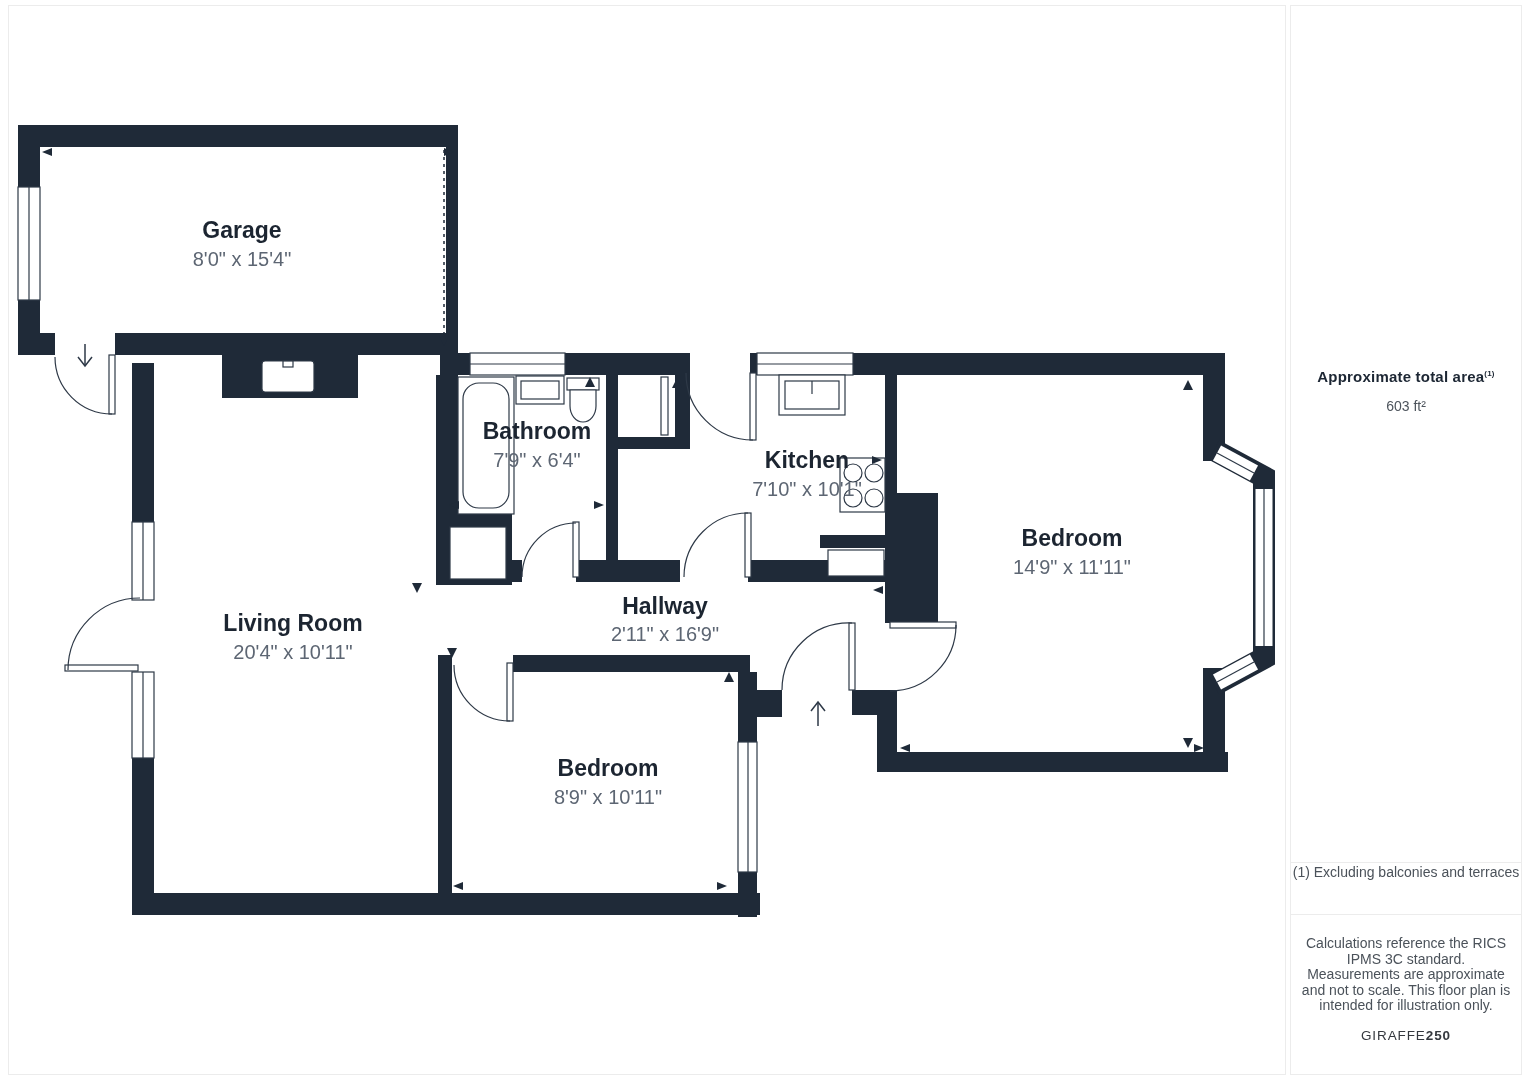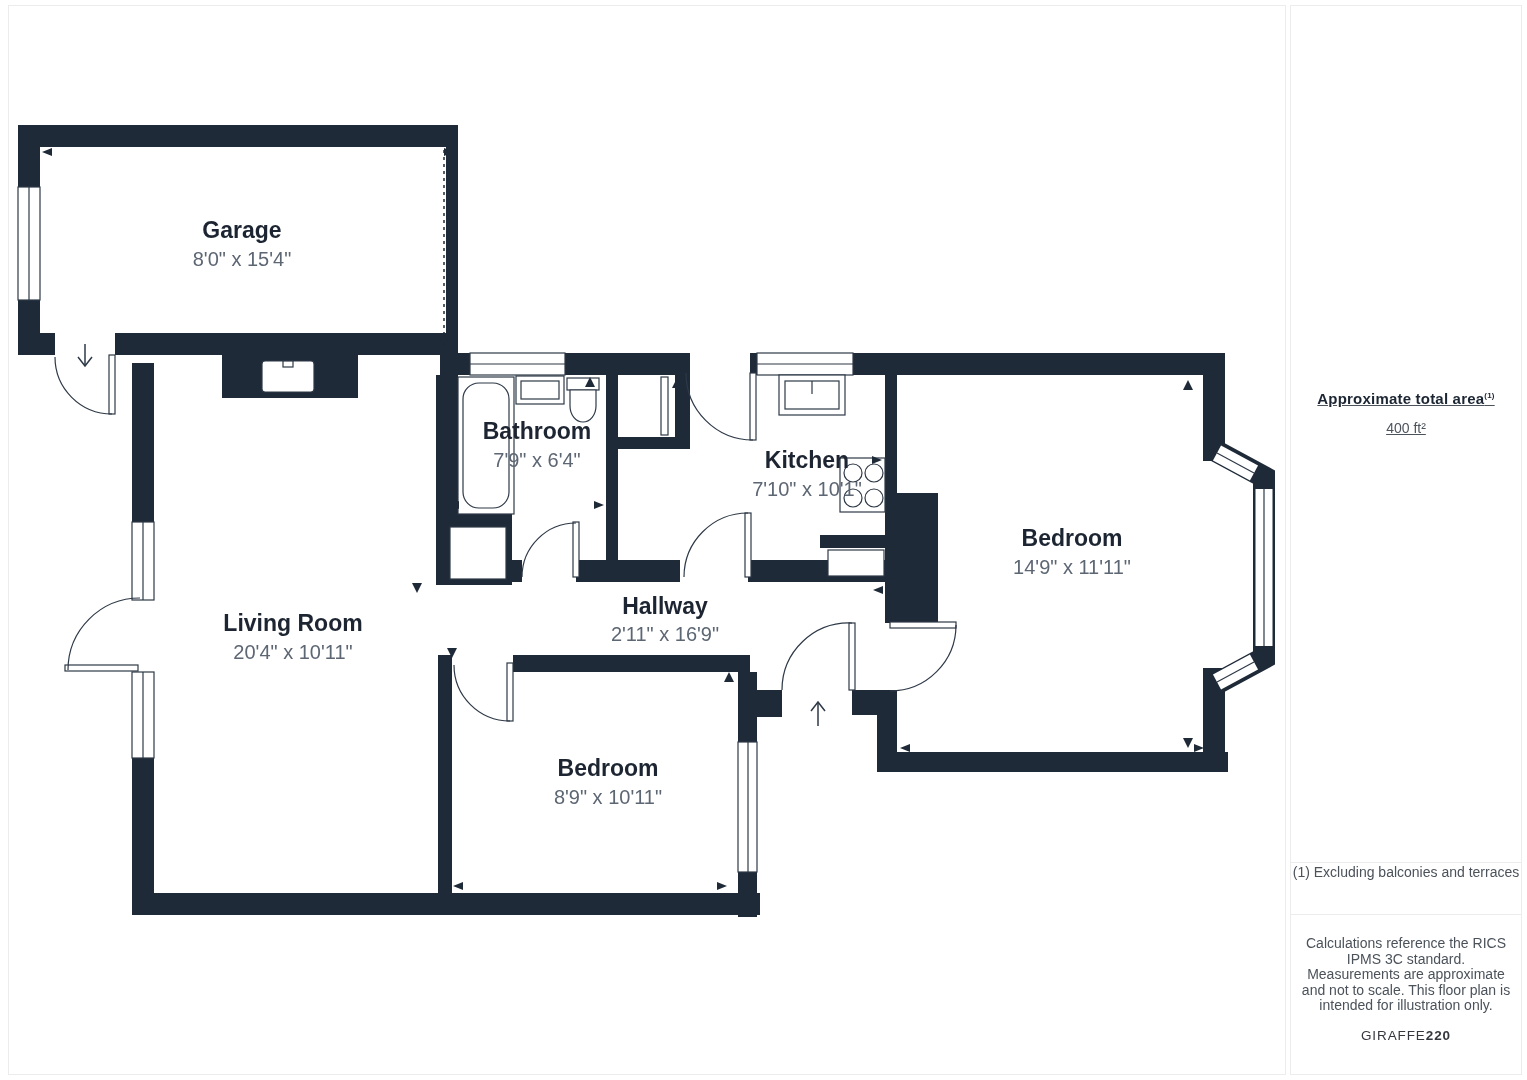--- a/index.html
+++ b/index.html
@@ -3,21 +3,21 @@
 <meta charset="utf-8">
 <style>
   html,body{margin:0;padding:0;background:#ffffff;}
   body{width:1527px;height:1080px;position:relative;font-family:"Liberation Sans",sans-serif;overflow:hidden;}
   .card{position:absolute;background:#fff;border:1px solid #ececec;box-sizing:border-box;}
   #plan-card{left:8px;top:5px;width:1278px;height:1070px;}
   #sidebar-card{left:1290px;top:5px;width:232px;height:1070px;}
   #plan-svg{position:absolute;left:0;top:0;}
   .divider{position:absolute;left:1291px;width:230px;height:1px;background:#ececec;}
   .sb-text{position:absolute;left:1291px;width:230px;text-align:center;color:#4b525a;}
-  #area-block{top:390px;text-decoration:underline;}
+  #area-block{top:368px;}
   #area-title{font-size:15px;font-weight:bold;color:#1c2633;letter-spacing:.2px;}
   #area-title sup{font-size:8px;font-weight:bold;}
   #area-value{margin-top:13px;font-size:14px;color:#4d545c;}
   #footnote{top:840px;font-size:14px;margin-top:24px;}
   #disclaimer{top:936px;left:1300px;width:212px;font-size:14px;line-height:15.5px;}
   #brand{top:1028px;font-size:13.5px;letter-spacing:.9px;color:#34383e;}
   #brand b{font-weight:bold;}
   text{font-family:"Liberation Sans",sans-serif;}
   .room-name{font-size:23px;font-weight:bold;fill:#1c2531;text-anchor:middle;}
   .room-dims{font-size:20px;fill:#5d6673;text-anchor:middle;}
@@ -266,22 +266,22 @@
     </g>
     <g>
       <text class="room-name" x="608" y="776">Bedroom</text>
       <text class="room-dims" x="608" y="804">8'9" x 10'11"</text>
     </g>
   </g>
 </svg>
 
 <div class="sb-text" id="area-block">
   <div id="area-title"><span>Approximate total area</span><sup>(1)</sup></div>
-  <div id="area-value">400 ft²</div>
+  <div id="area-value">603 ft²</div>
 </div>
 
 <div class="divider" style="top:862px;"></div>
 <div class="sb-text" id="footnote">(1) Excluding balconies and terraces</div>
 <div class="divider" style="top:914px;"></div>
 
 <div class="sb-text" id="disclaimer">Calculations reference the RICS IPMS 3C standard. Measurements are approximate and not to scale. This floor plan is intended for illustration only.</div>
 
-<div class="sb-text" id="brand"><span>GIRAFFE</span><b>220</b></div>
+<div class="sb-text" id="brand"><span>GIRAFFE</span><b>250</b></div>
 
 </body></html>

